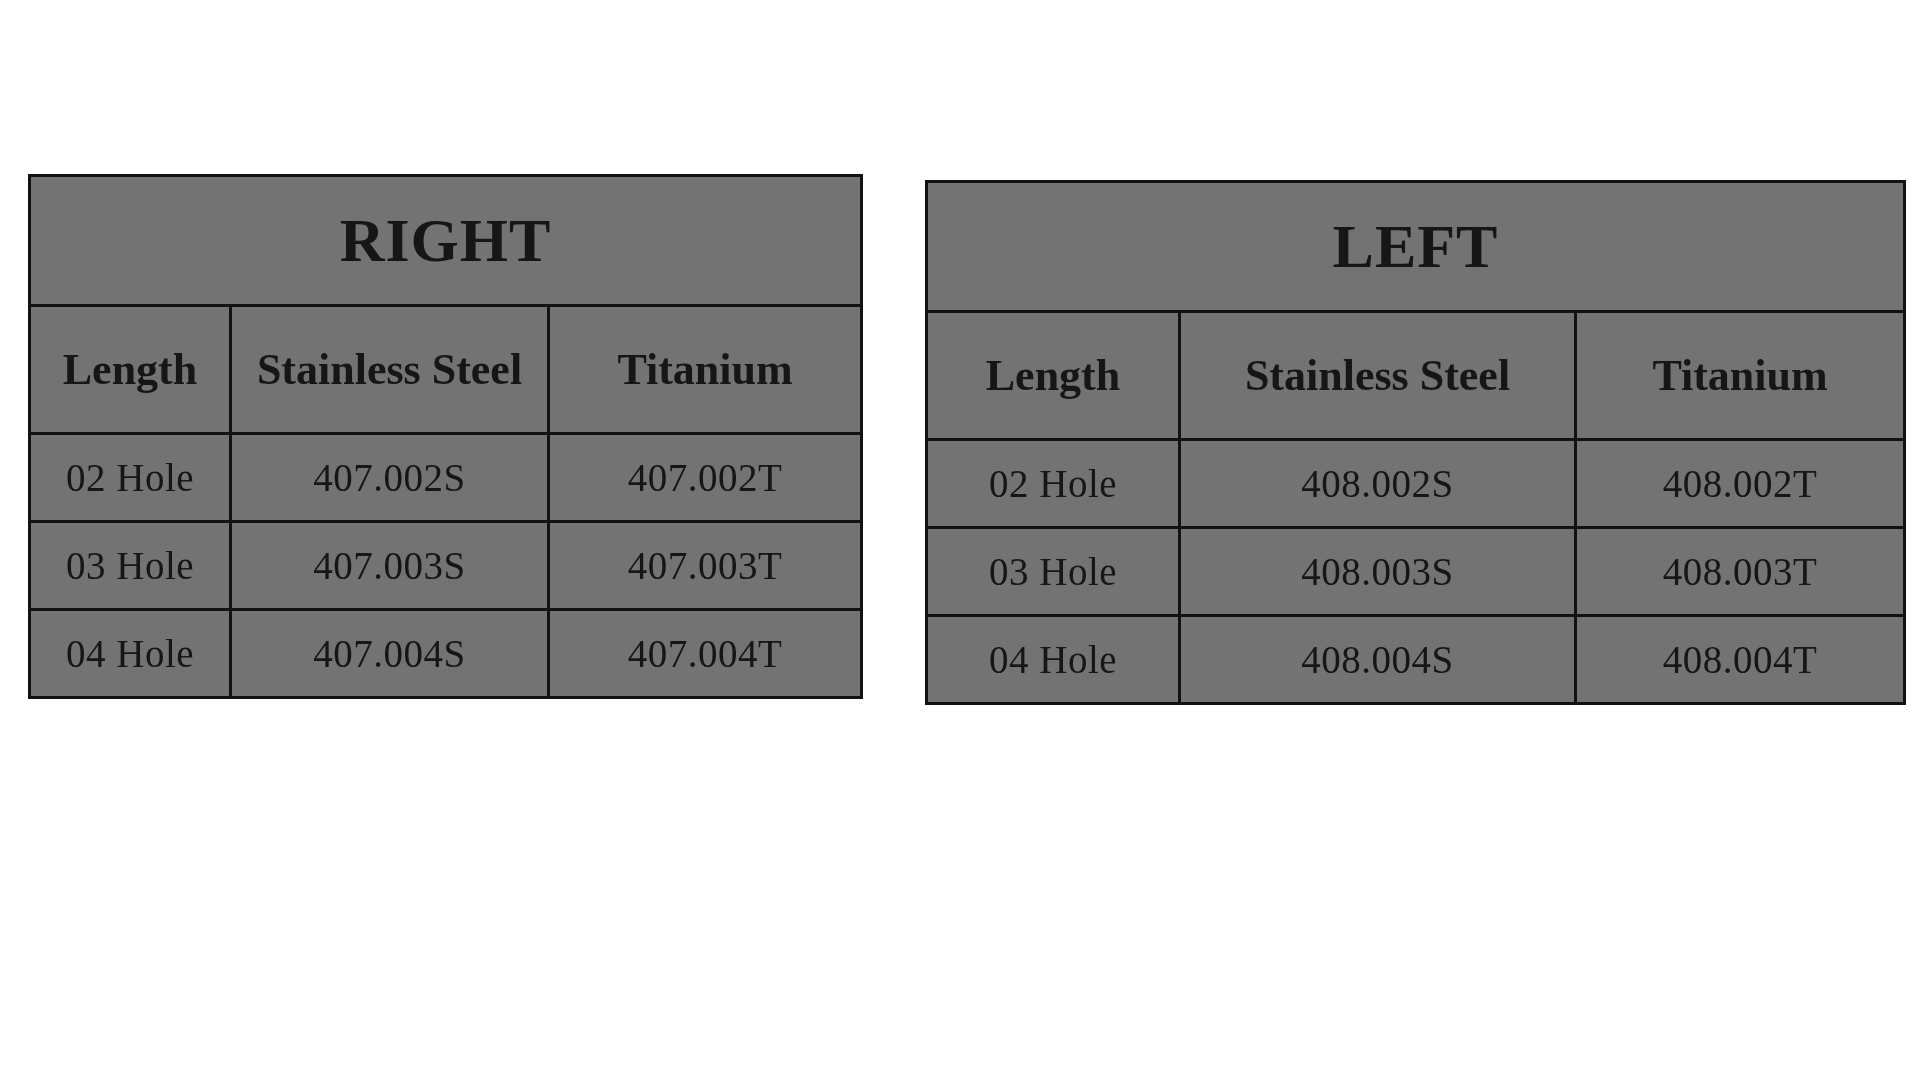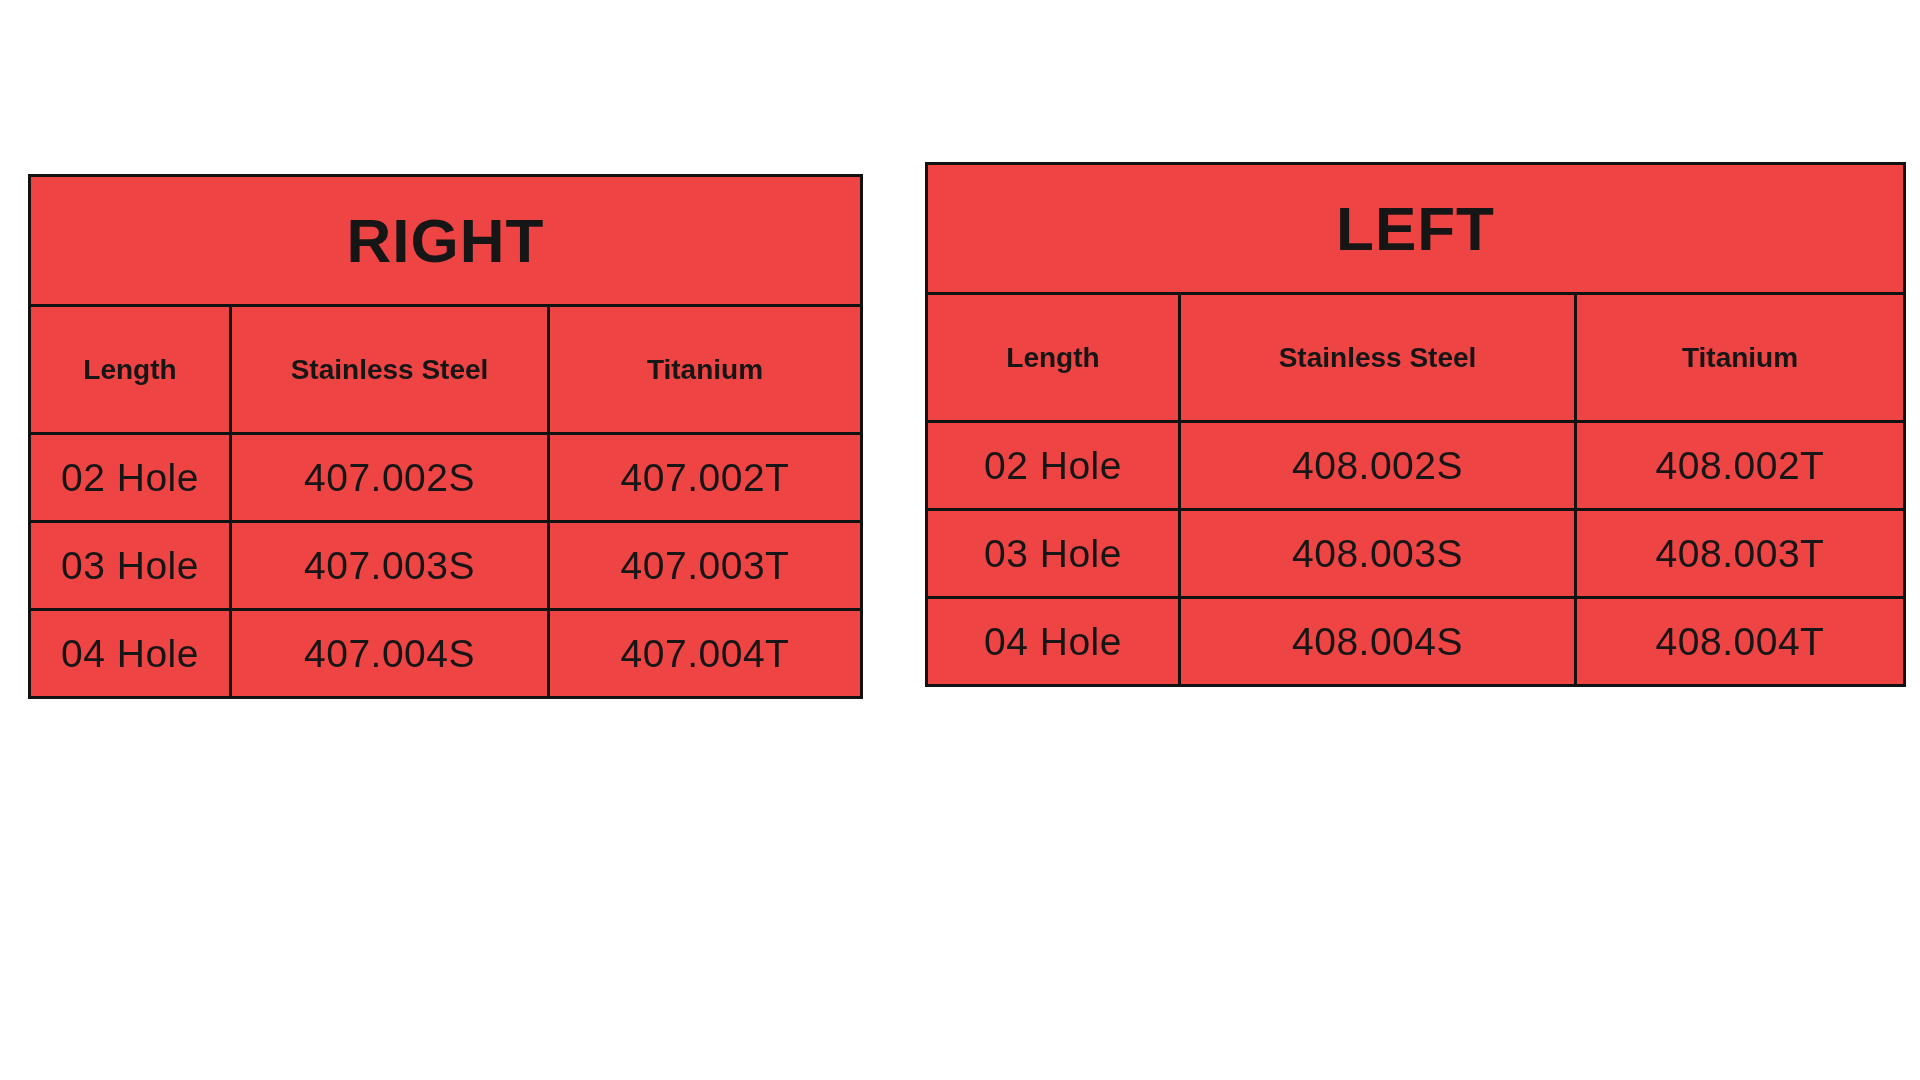--- a/index.html
+++ b/index.html
@@ -14,53 +14,54 @@
   .canvas {
     position: relative;
     width: 1920px;
     height: 1080px;
     background: #ffffff;
   }
   table.spec-table {
     position: absolute;
     border-collapse: collapse;
     table-layout: fixed;
-    background: #ef4444;
+    background: #737373;
+    font-family: Liberation Serif, serif;
   }
   table.spec-table td {
     border: 3px solid #121212;
     text-align: center;
     vertical-align: middle;
     padding: 0;
     color: #161616;
     overflow: hidden;
     white-space: nowrap;
   }
   #table-right { left: 28px;  top: 174px; width: 832px; }
-  #table-left  { left: 925px; top: 162px; width: 978px; }
+  #table-left  { left: 925px; top: 180px; width: 978px; }
 
   #table-right col.c1 { width: 201px; }
   #table-right col.c2 { width: 318px; }
   #table-right col.c3 { width: 313px; }
   #table-left  col.c1 { width: 253px; }
   #table-left  col.c2 { width: 396px; }
   #table-left  col.c3 { width: 329px; }
 
   tr.row-title  { height: 130px; }
   tr.row-header { height: 128px; }
   tr.row-data   { height: 88px;  }
 
   .title-cell {
     font-size: 62px;
     font-weight: 800;
     letter-spacing: 1px;
     color: #0e0e0e;
   }
   .head-cell {
-    font-size: 28px;
+    font-size: 44px;
     font-weight: 700;
     color: #101010;
   }
   .data-cell {
     font-size: 39px;
     font-weight: 400;
     letter-spacing: 0.5px;
     color: #1d1d1d;
   }
 </style>

